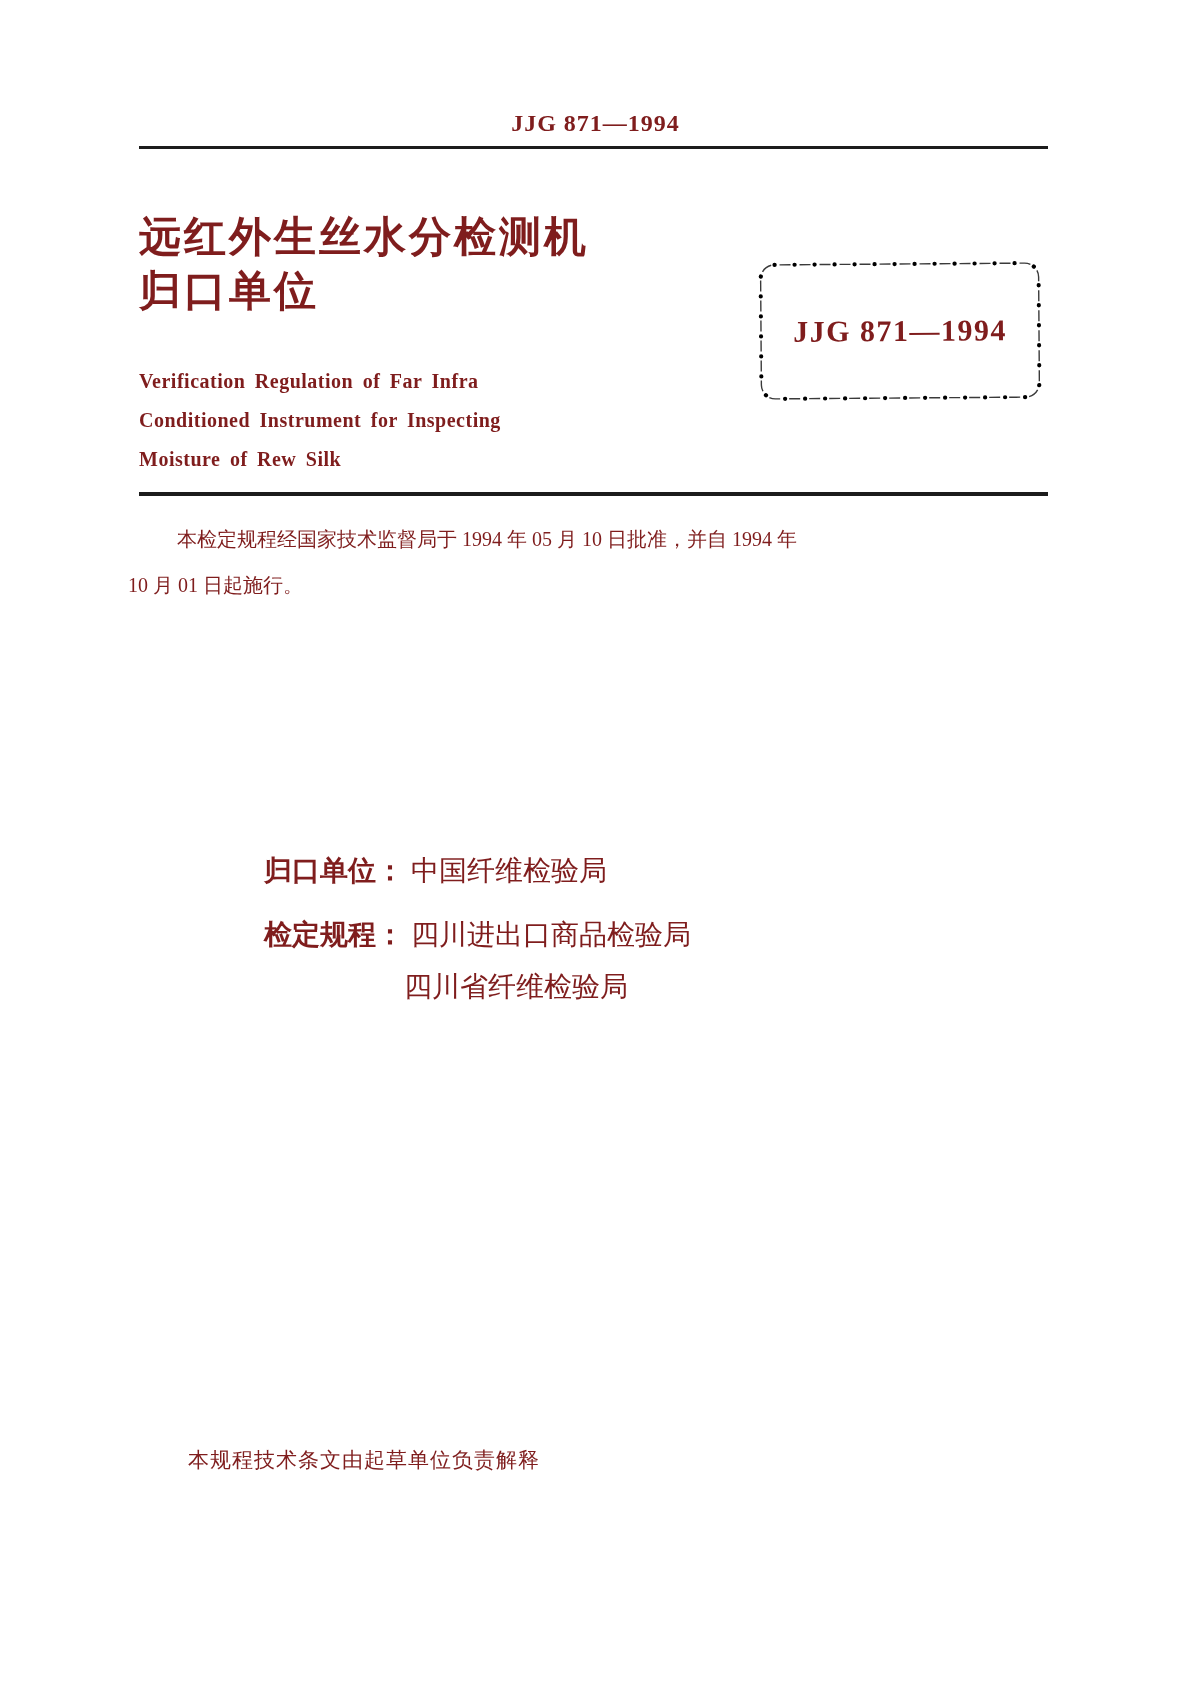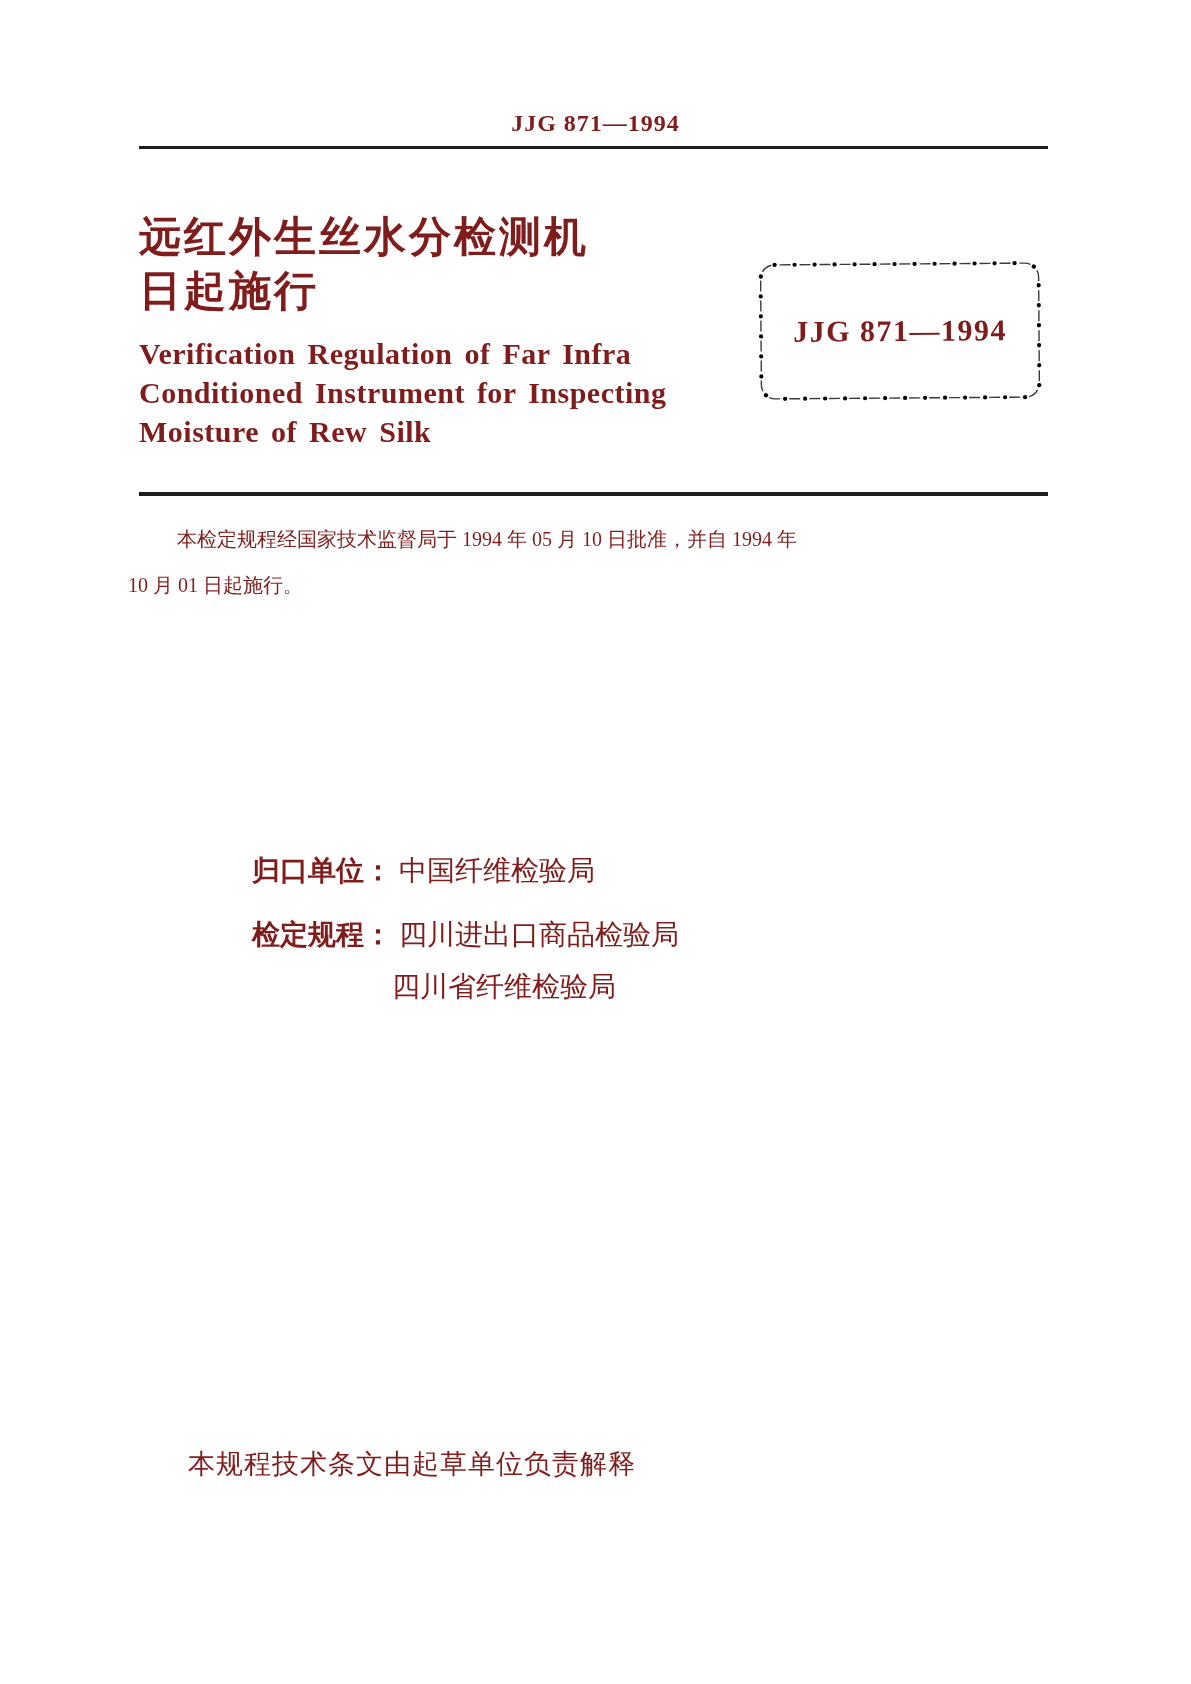--- a/index.html
+++ b/index.html
@@ -25,68 +25,68 @@
 
   #title-block {
     position:absolute; left:139px; top:210px; width:576px;
     text-align:left;
   }
   .title-cn {
     font-family:"DejaVu Sans","Liberation Sans",sans-serif;
     font-weight:bold; font-size:42px; line-height:54px; letter-spacing:3px;
   }
   #title-en {
-    margin-top:16px;
-    font-weight:bold; font-size:30px; line-height:39px;
+    margin-top:44px;
+    font-weight:bold; font-size:20px; line-height:39px;
     word-spacing:4px; letter-spacing:0.5px;
   }
 
   #badge {
     position:absolute; left:757px; top:260px; width:286px; height:142px;
     display:flex; align-items:center; justify-content:center;
     transform:rotate(-0.4deg);
   }
   #badge svg { position:absolute; inset:0; }
   #badge-code {
     position:relative;
     font-weight:bold; font-size:30px; letter-spacing:1.5px;
   }
 
   #intro {
     position:absolute; left:128px; top:516px; width:922px;
     font-size:20px; line-height:46px;
   }
   #intro .indent { padding-left:49px; }
 
-  #units { position:absolute; left:252px; top:852px; font-size:28px; }
+  #units { position:absolute; left:264px; top:852px; font-size:28px; }
   #units .row { margin-top:26px; white-space:nowrap; }
   #units .row.first { margin-top:0; }
   #units .row.cont { margin-top:14px; padding-left:140px; }
   #units .label {
     display:inline-block; width:140px;
     font-family:"DejaVu Sans","Liberation Sans",sans-serif;
     font-weight:bold;
   }
   #footer-note {
     position:absolute; left:188px; top:1446px;
-    font-size:27px; letter-spacing:1px;
+    font-size:21px; letter-spacing:1px;
   }
 </style>
 </head>
 <body>
 
 <div class="page">
 
   <div id="header-code">JJG 871—1994</div>
 
   <div id="rule-top" class="rule"></div>
 
   <div id="title-block">
     <div class="title-cn">远红外生丝水分检测机</div>
-    <div class="title-cn">日起施行</div>
+    <div class="title-cn">归口单位</div>
     <div id="title-en">
       <div>Verification Regulation of Far Infra</div>
       <div>Conditioned Instrument for Inspecting</div>
       <div>Moisture of Rew Silk</div>
     </div>
   </div>
 
   <div id="badge">
     <svg width="286" height="142" viewBox="0 0 286 142">
       <rect x="4" y="4" width="278" height="134" rx="14" fill="none" stroke="#000000" stroke-width="4.2" stroke-linecap="round" stroke-dasharray="0.1 19.9"></rect>

